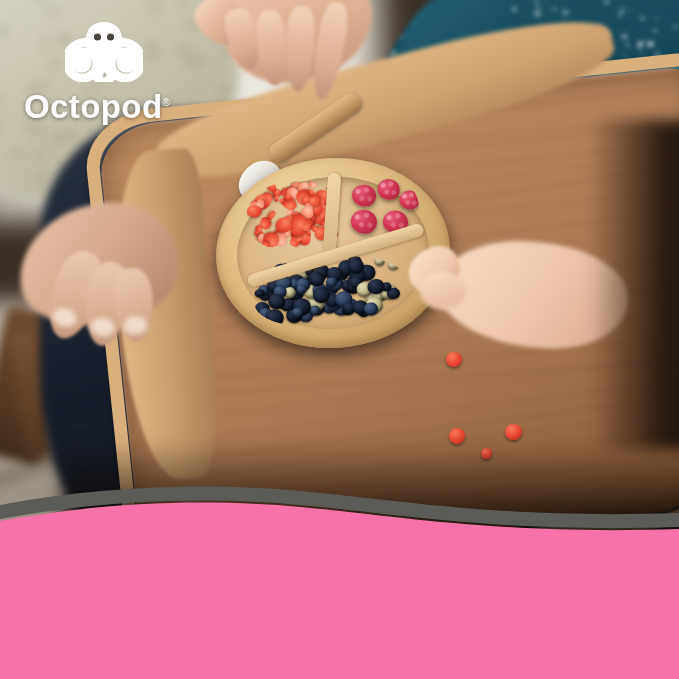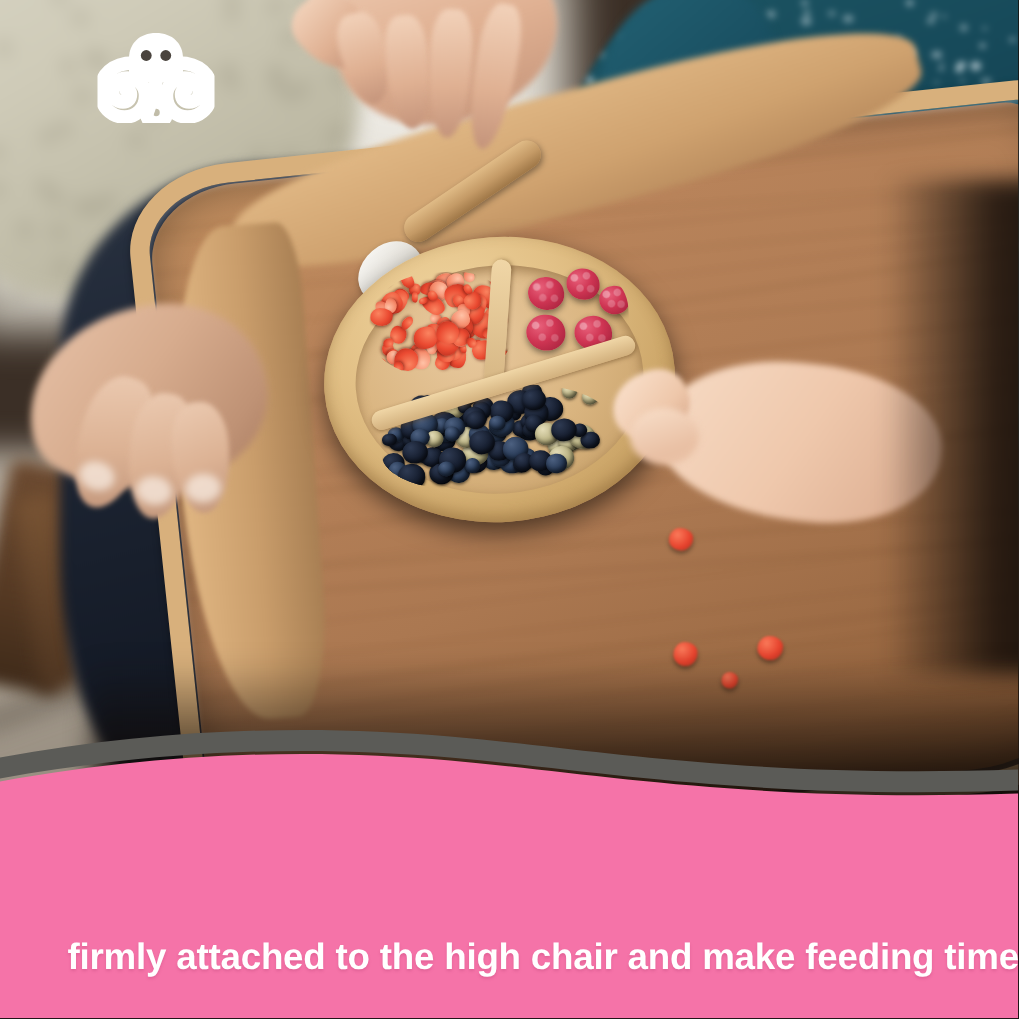--- a/index.html
+++ b/index.html
@@ -1065,33 +1065,35 @@
     <div class="tray-shadow-r"></div>
     <div class="tray-shadow-b"></div>
   </div>
 
   <svg class="banner-svg" viewBox="0 0 679 200" preserveAspectRatio="none">
     <path id="bandPath" d="M0,26 C110,6 210,4 300,12 C400,21 500,40 679,34 L679,48 C500,54 400,35 300,26 C210,18 110,20 0,40 Z" fill="#5B5B57"></path>
     <path id="pinkPath" d="M0,42 C110,22 210,20 300,28 C400,37 500,56 679,50 L679,200 L0,200 Z" fill="#F573A8"></path>
   </svg>
 
   <div class="banner-text">
-    <p>firmly attached to the high chair and make feeding time</p>
   </div>
 
   <div class="logo">
     <svg class="logo-mark" viewBox="0 0 78 62">
 
       <path d="M39 2 C50 2 57 9 57 19 L57 30 C57 33 54 35 51 35 L27 35 C24 35 21 33 21 30 L21 19 C21 9 28 2 39 2 Z" fill="#ffffff"></path>
 
       <circle cx="32.5" cy="17" r="3.6" fill="#4a443e"></circle>
       <circle cx="45.5" cy="17" r="3.6" fill="#4a443e"></circle>
 
       <path d="M24 22 C10 22 2 30 2 41 C2 51 9 58 18 58 C26 58 32 52 32 44 C32 37 27 32 20 32 C14 32 10 36 10 41
                C10 45 13 48 17 48 C20 48 22 46 22 43 C22 41 21 40 19 40" fill="none" stroke="#ffffff" stroke-width="9" stroke-linecap="round"></path>
 
       <path d="M54 22 C68 22 76 30 76 41 C76 51 69 58 60 58 C52 58 46 52 46 44 C46 37 51 32 58 32 C64 32 68 36 68 41
                C68 45 65 48 61 48 C58 48 56 46 56 43 C56 41 57 40 59 40" fill="none" stroke="#ffffff" stroke-width="9" stroke-linecap="round"></path>
 
       <path d="M39 33 C39 45 33 52 33 57 C33 60 36 62 39 62 C43 62 46 59 46 55 C46 51 43 48 39 48 C36 48 34 50 34 53" fill="none" stroke="#ffffff" stroke-width="9" stroke-linecap="round"></path>
     </svg>
+    <div class="logo-word">
+      <span>Octopod</span><span class="reg">®</span>
+    </div>
   </div>
 </div>
 
 </body></html>

